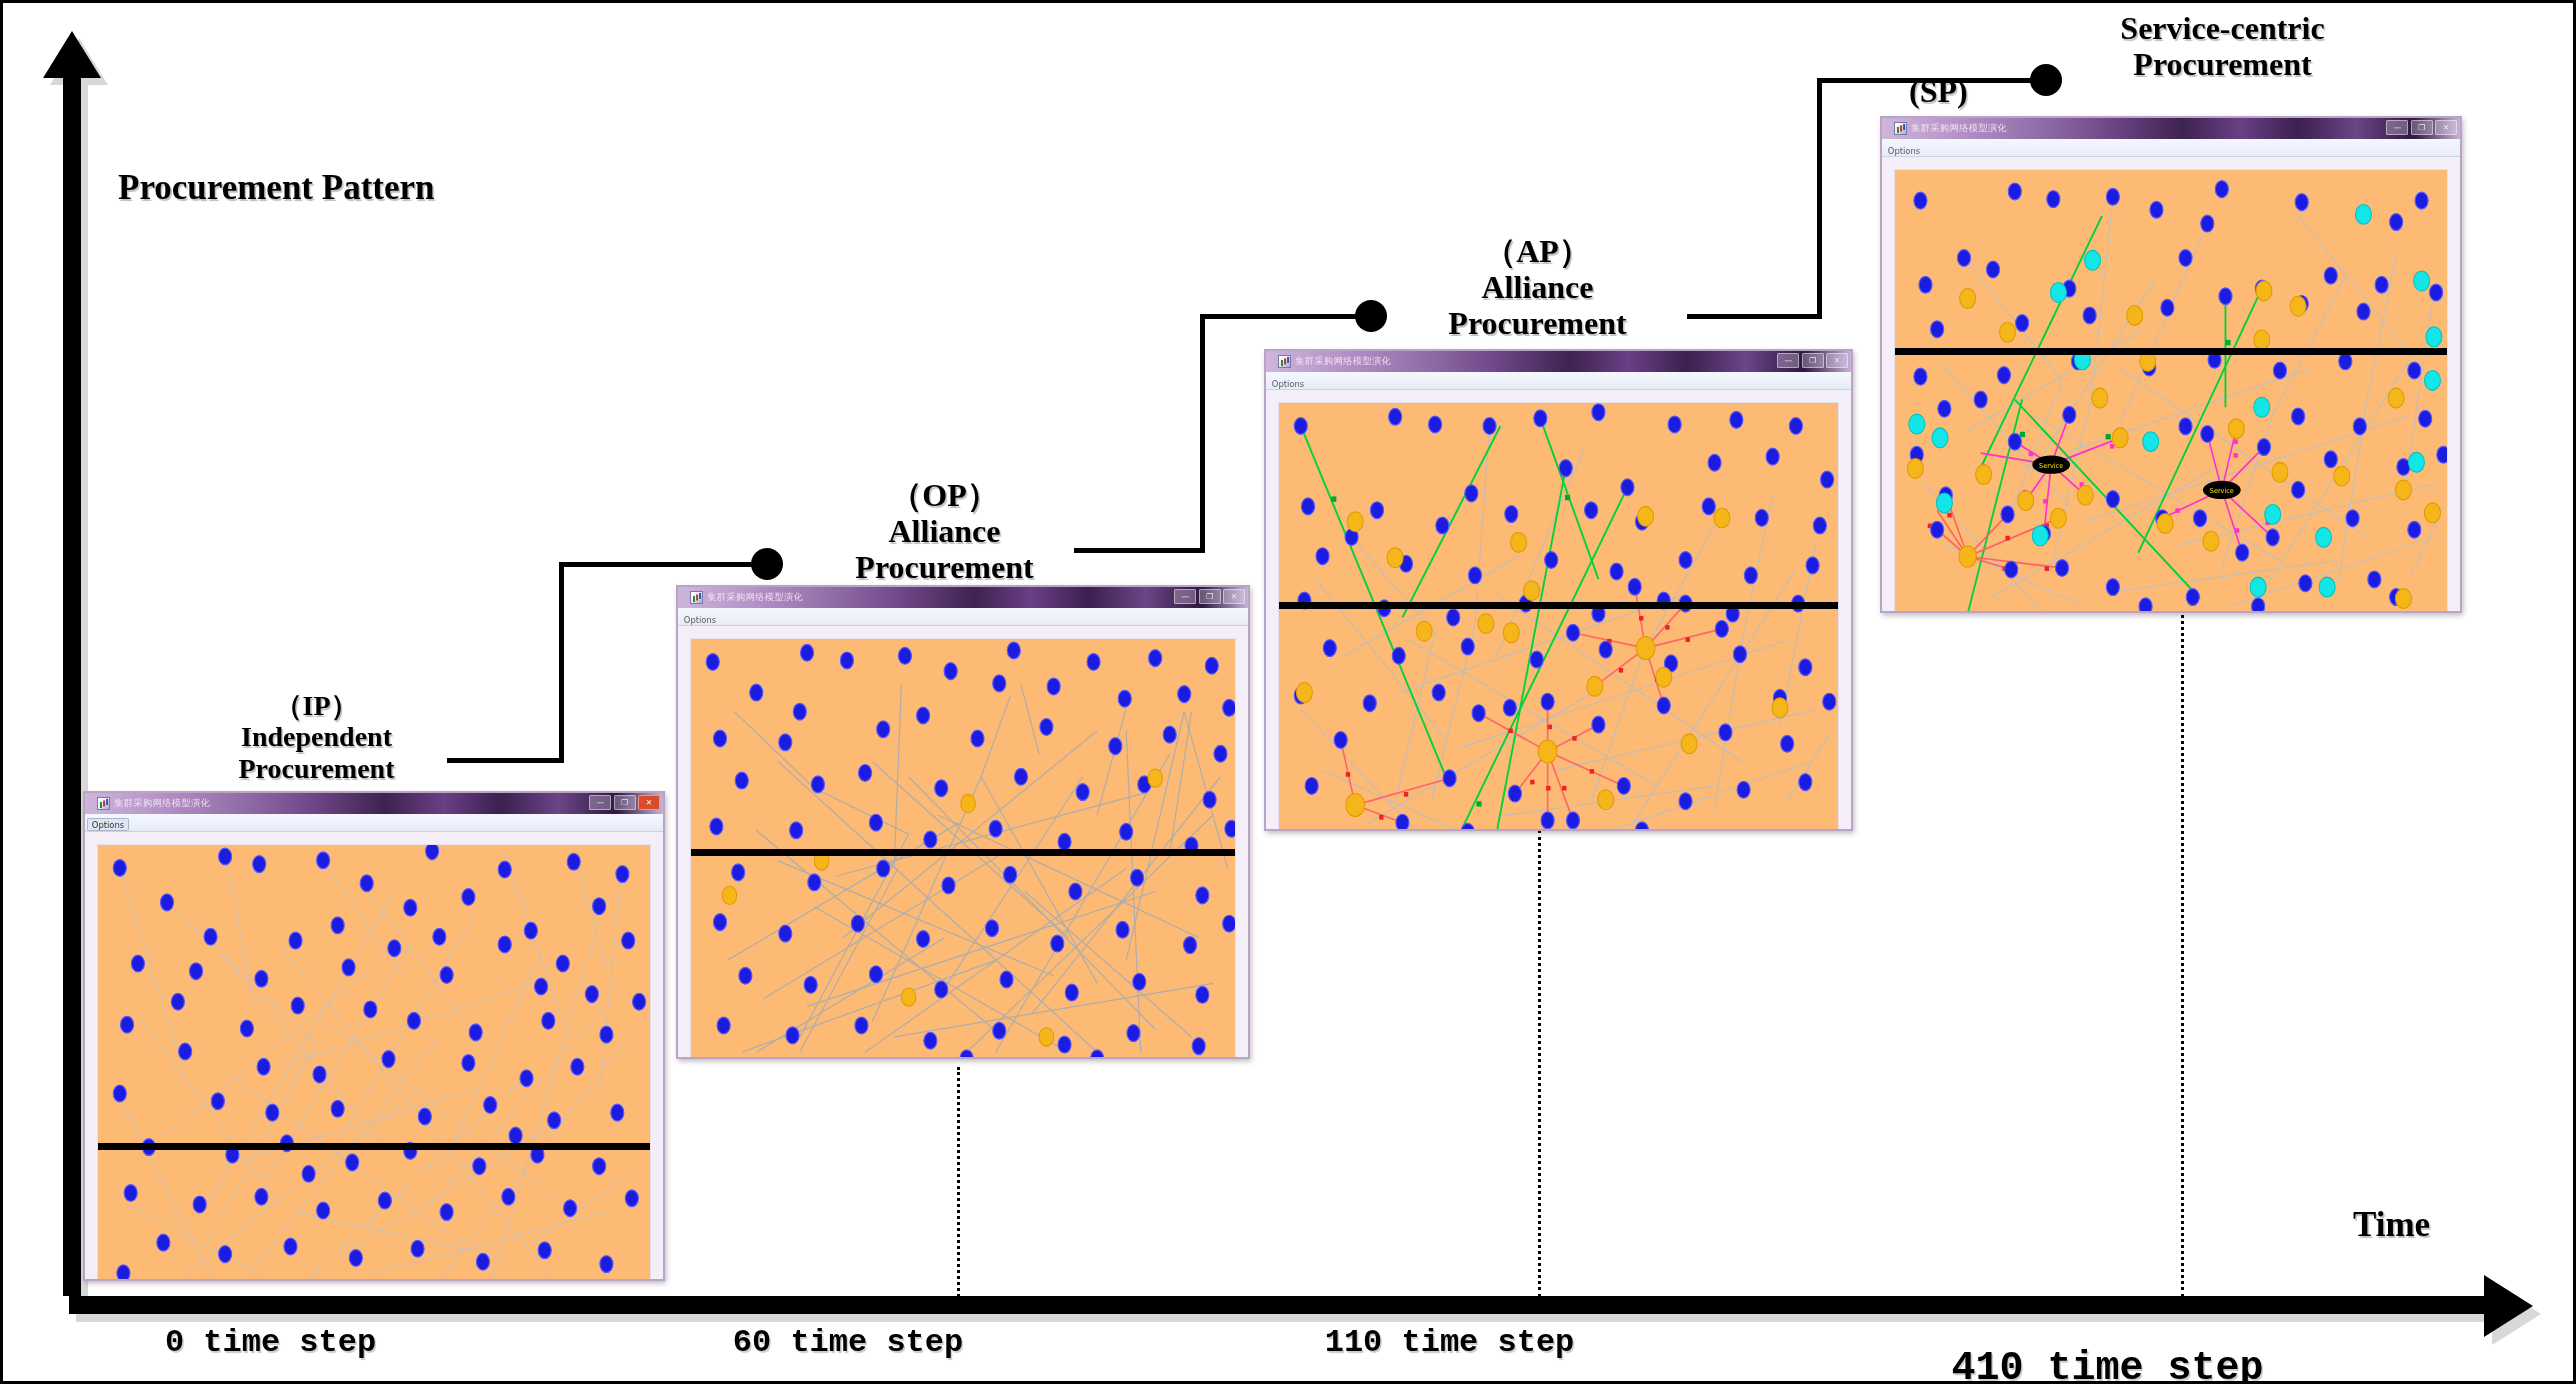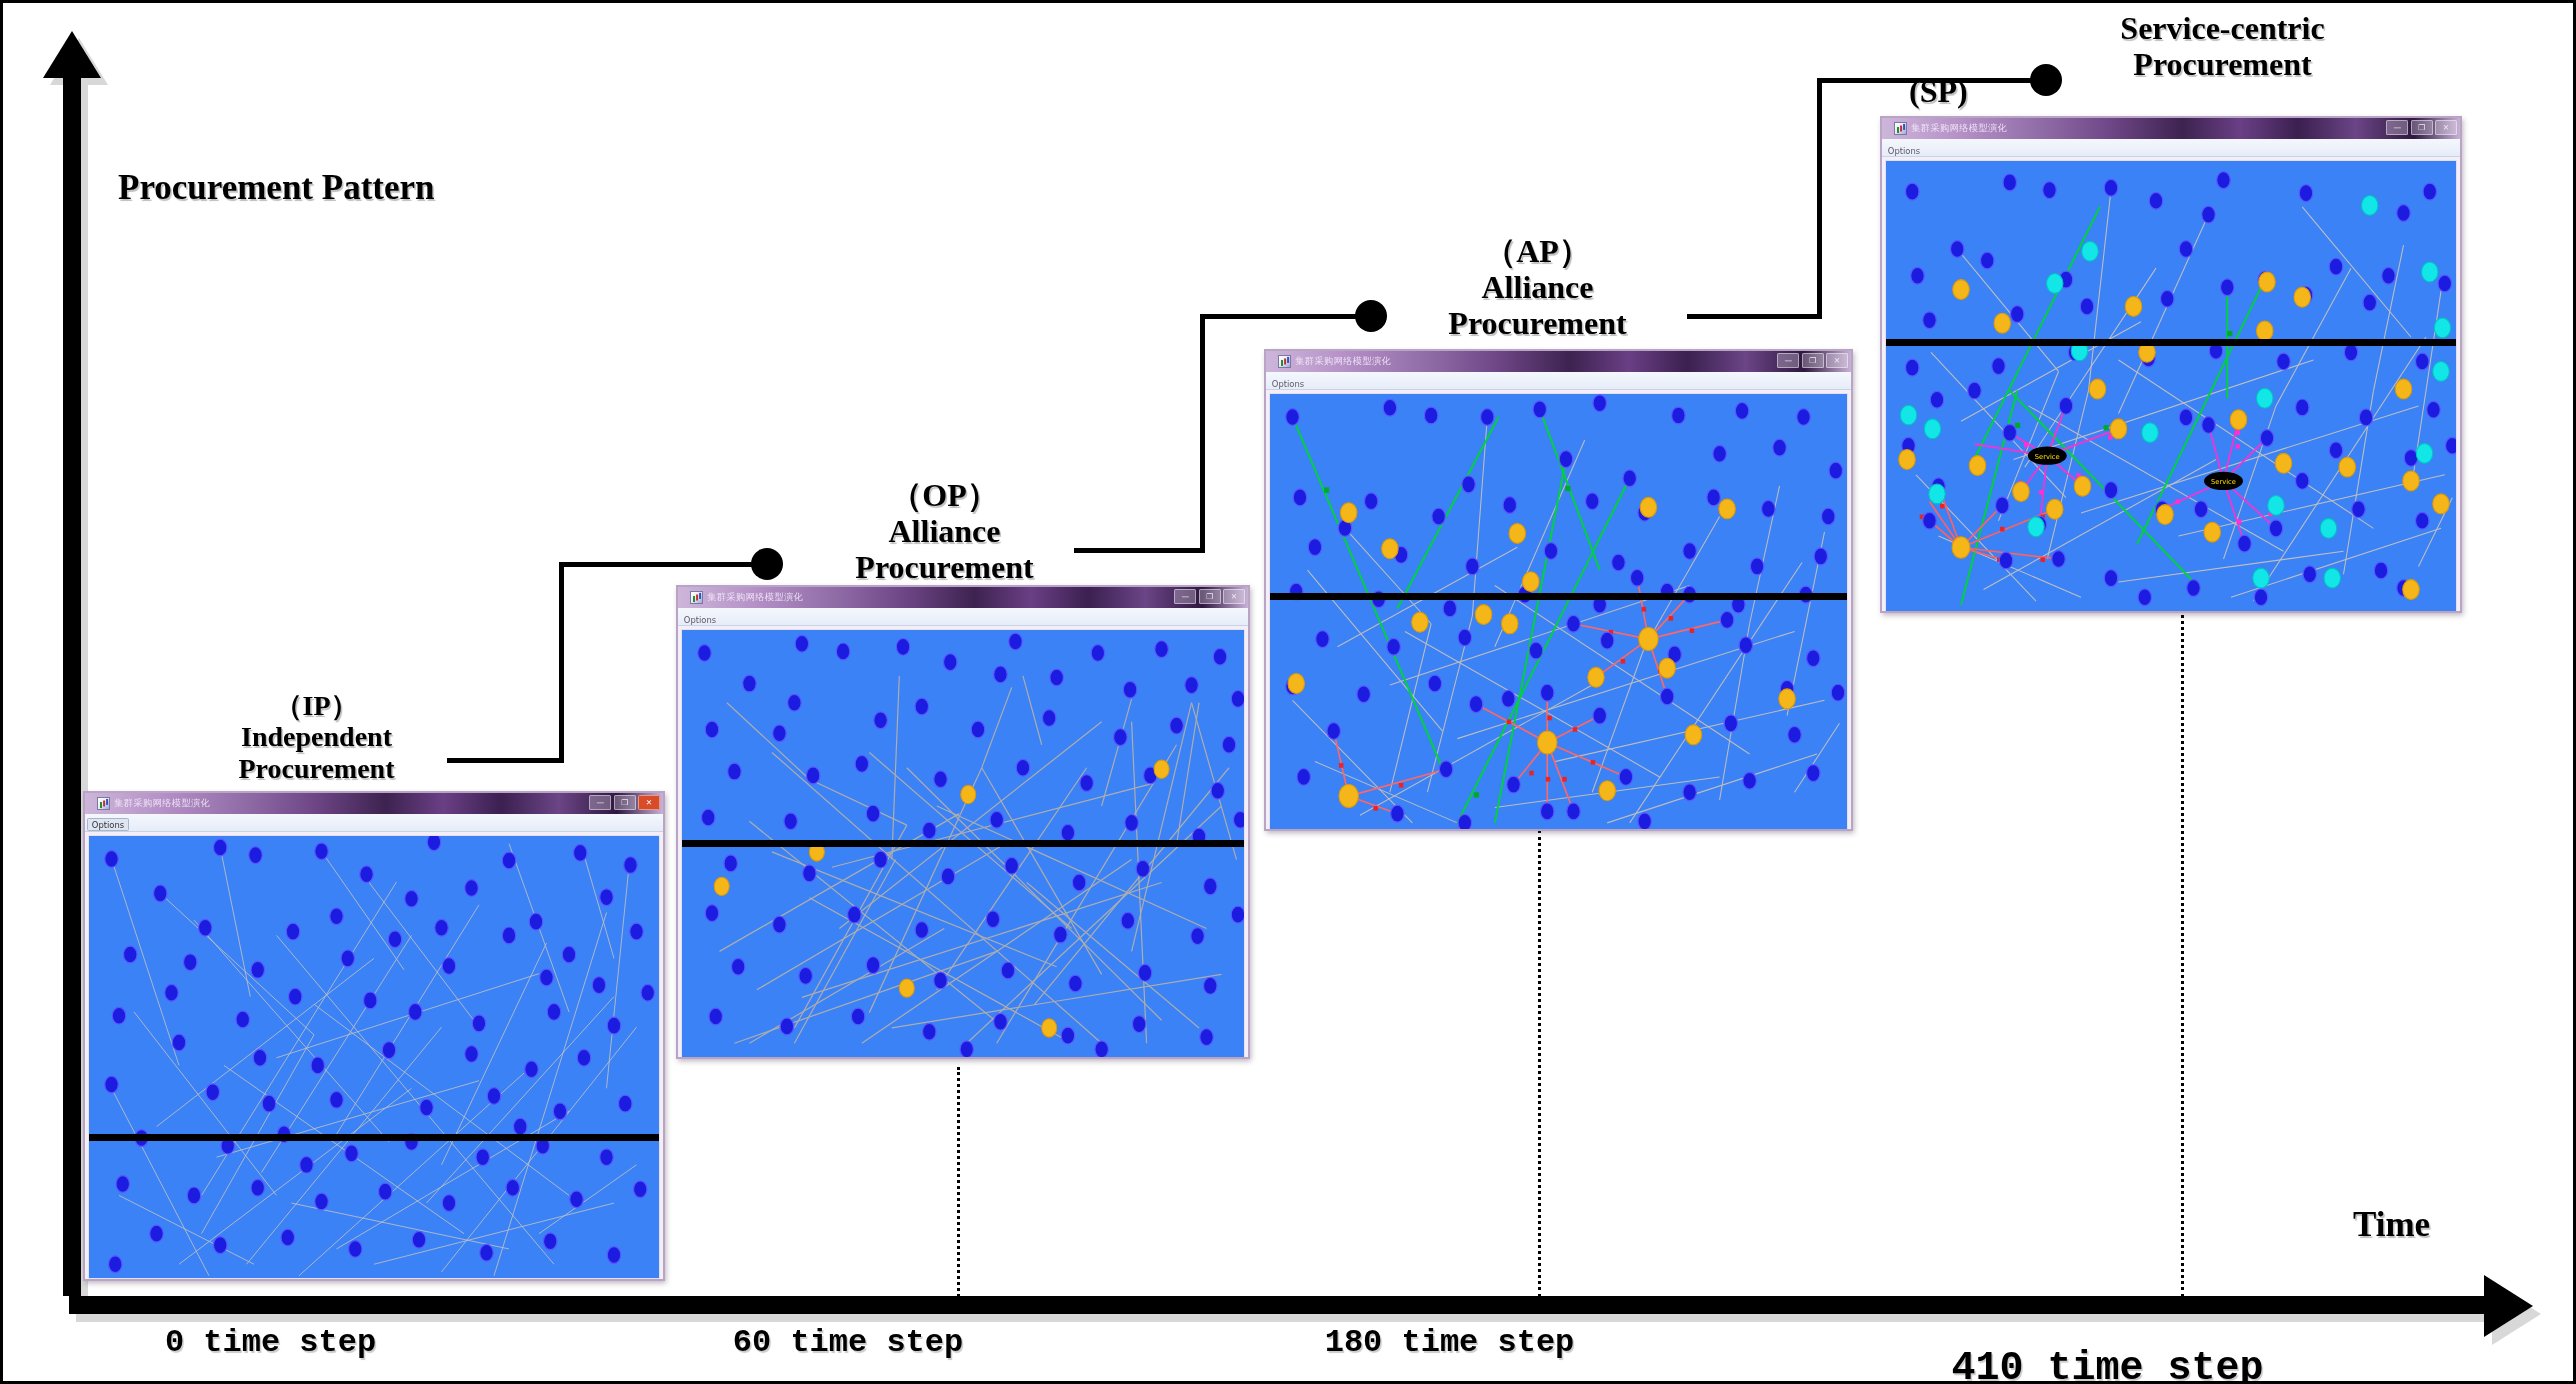--- a/index.html
+++ b/index.html
@@ -138,23 +138,23 @@
     padding:0.8px 3.8px;
   }
   .win-menu-item.active{
     background:#dfe6f2;
     border:0.8px solid #a8b6cc;
     border-radius:1.5px;
     color:#333;
   }
   .win-canvas{
     position:relative;
-    background:#3b82f6;
+    background:#fdba74;
     overflow:hidden;
-    margin:3px;
+    margin:12px;
     border:0.8px solid #e6e0ee;
   }
   .win-canvas svg{display:block;width:100%;height:100%;}
   .divider{
     position:absolute;left:0;right:0;
     height:6.9px;background:#000;
     z-index:6;
   }
 </style>
 </head>
@@ -181,21 +181,21 @@
     <span>Time</span>
   </div>
 
   <div class="tick-label" style="left:107px;top:1321px;width:321px;font-size:32px;">
     <span>0 time step</span>
   </div>
   <div class="tick-label" style="left:673px;top:1321px;width:344px;font-size:32px;">
     <span>60 time step</span>
   </div>
   <div class="tick-label" style="left:1255px;top:1321px;width:383px;font-size:32px;">
-    <span>180 time step</span>
+    <span>110 time step</span>
   </div>
   <div class="tick-label" style="left:1913px;top:1343px;width:383px;font-size:40px;">
     <span>410 time step</span>
   </div>
 
   <div class="dotted-drop" style="left:954px;top:1064px;height:230px;"></div>
   <div class="dotted-drop" style="left:1535px;top:827px;height:467px;"></div>
   <div class="dotted-drop" style="left:2178px;top:605px;height:689px;"></div>
 
   <div class="callout" style="left:153px;top:647px;font-size:28px;width:321px;">

